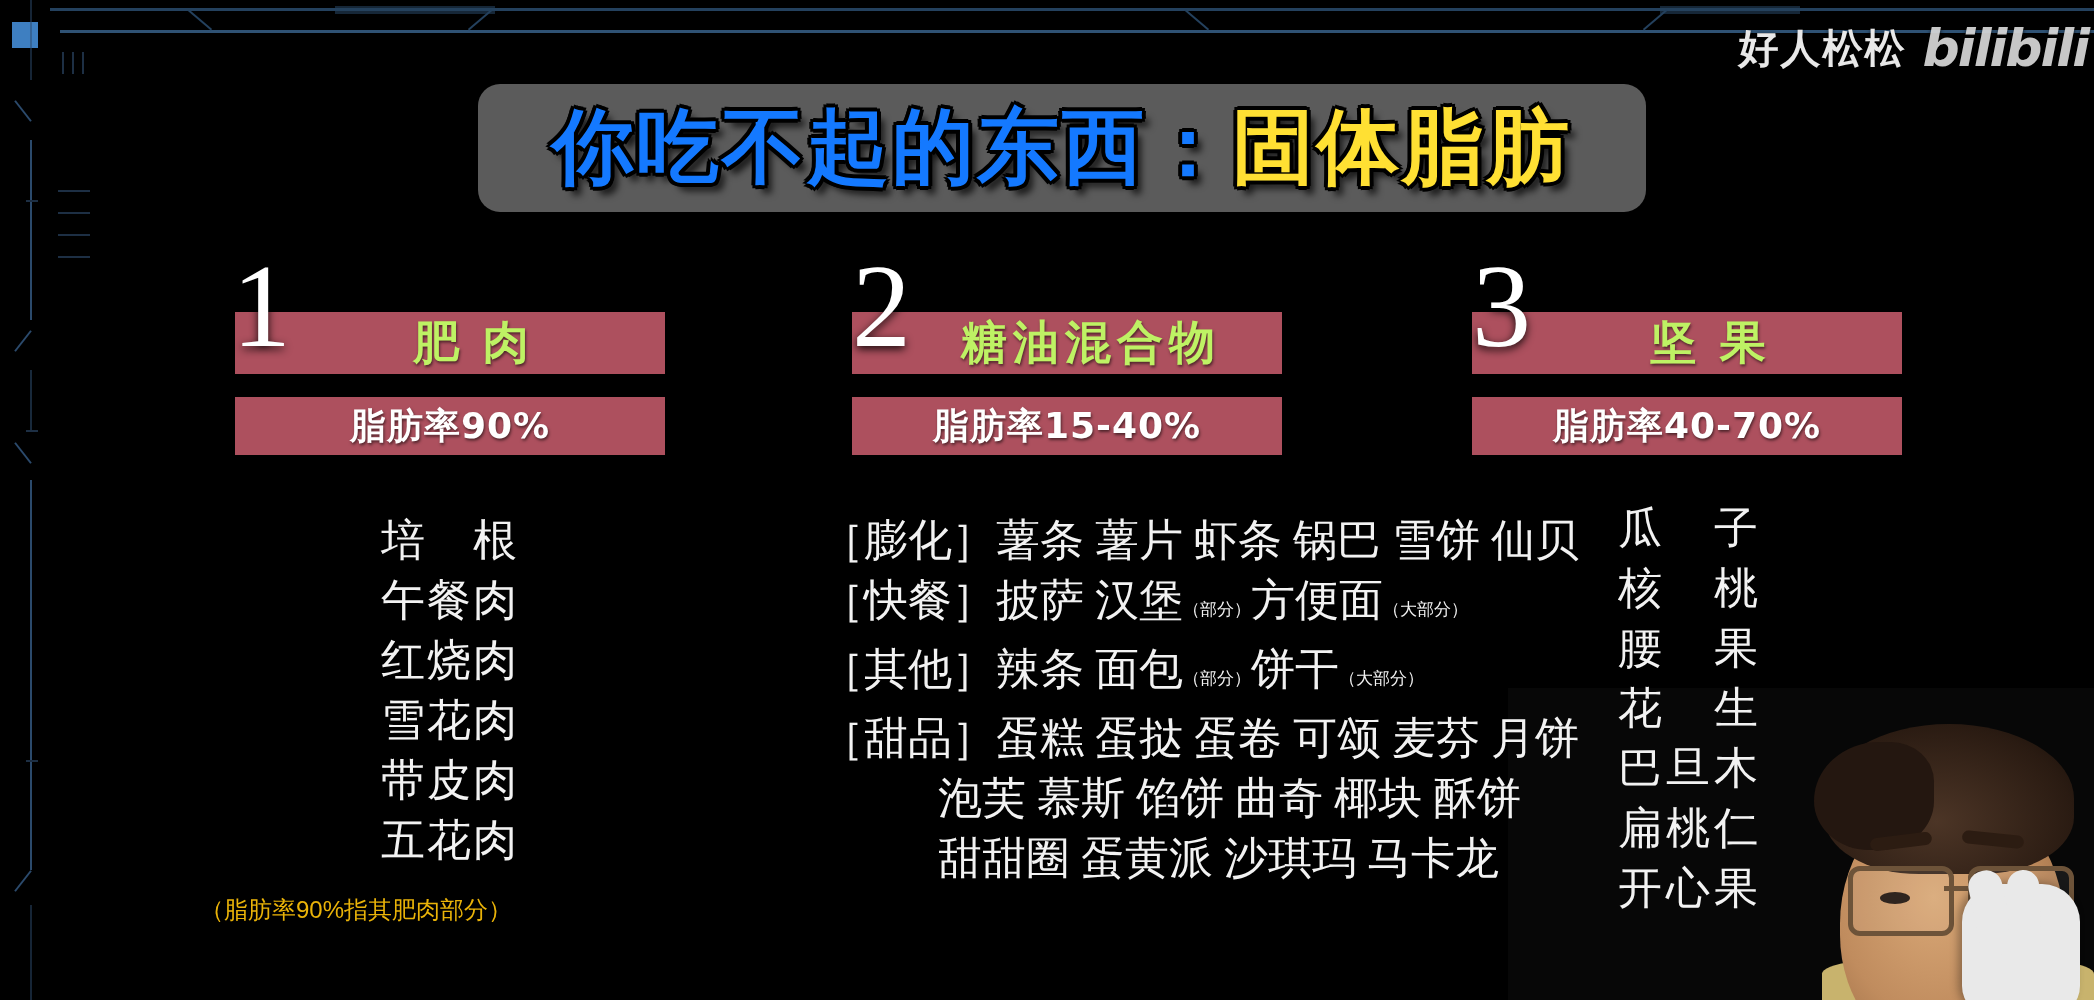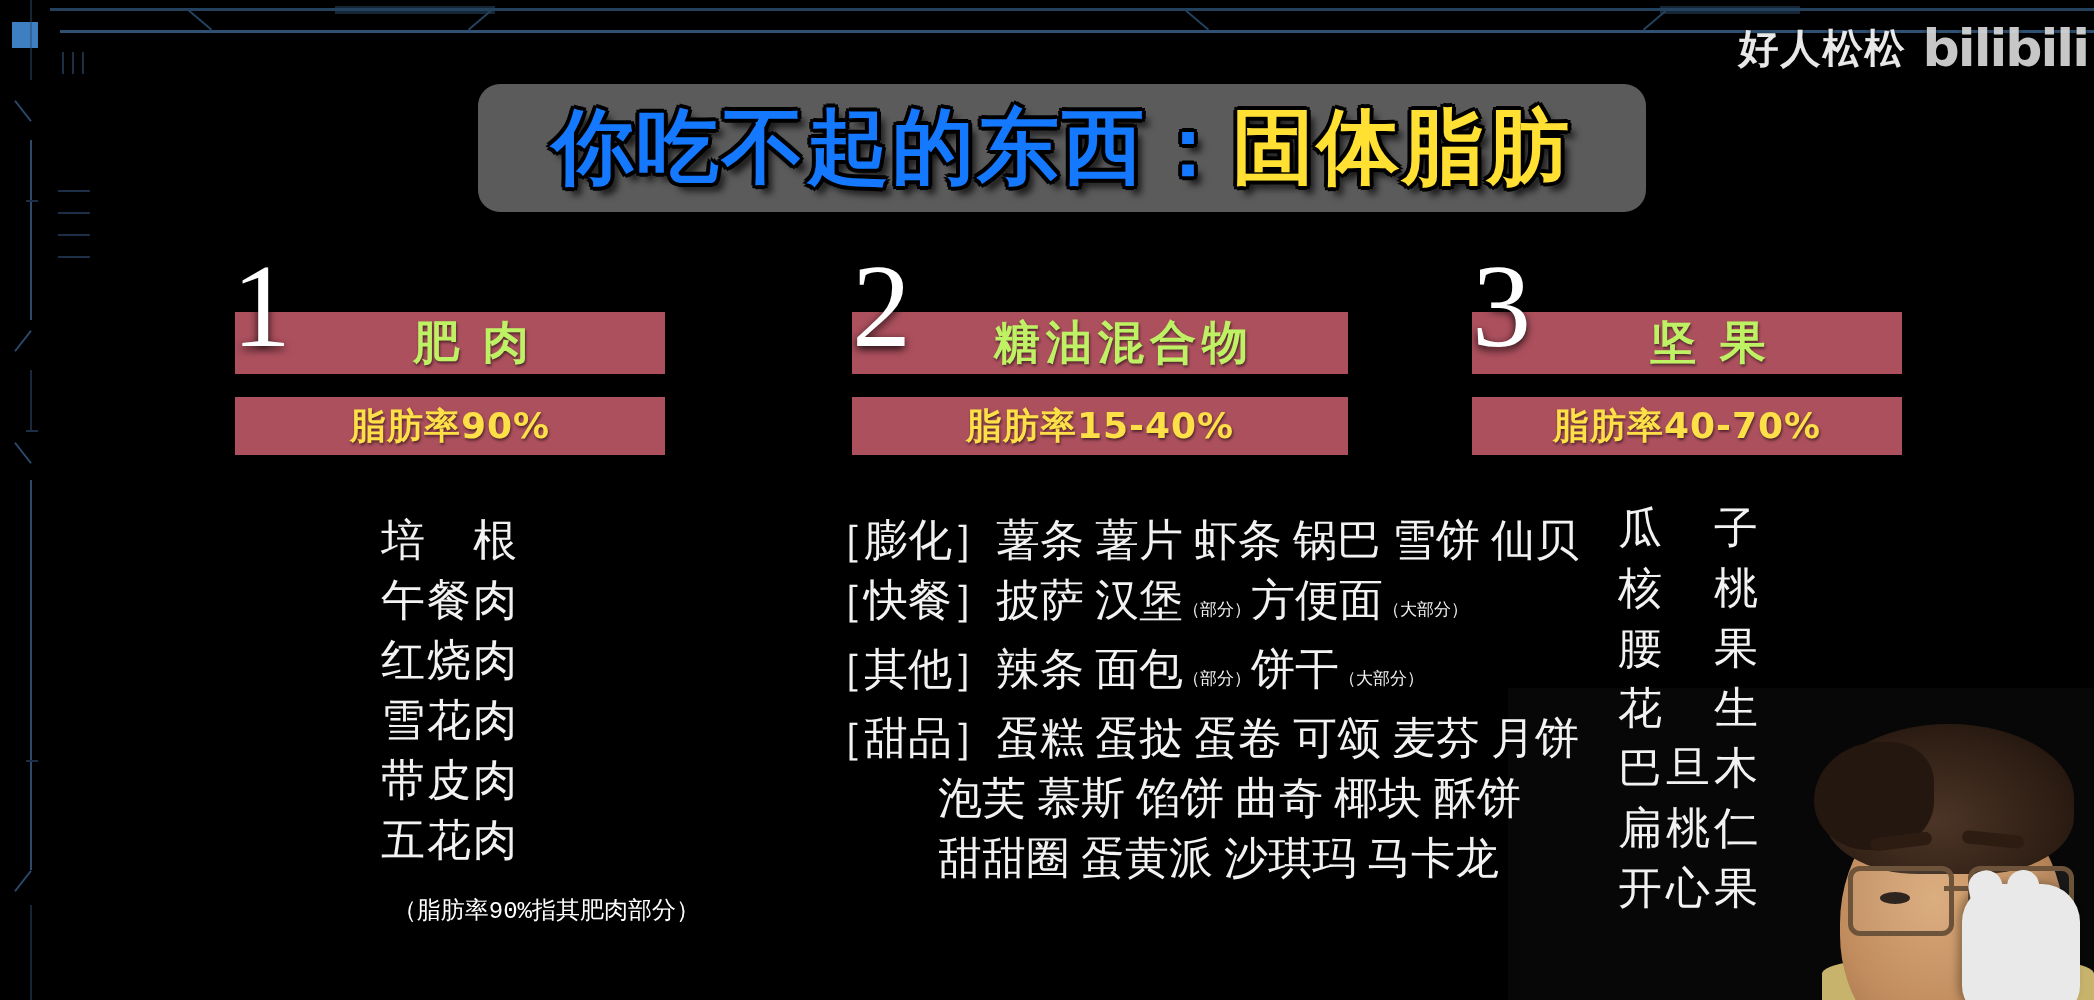--- a/index.html
+++ b/index.html
@@ -37,21 +37,21 @@
     text-shadow:
       -4px 0 0 #000, 4px 0 0 #000, 0 -4px 0 #000, 0 4px 0 #000,
       -3px -3px 0 #000, 3px -3px 0 #000, -3px 3px 0 #000, 3px 3px 0 #000,
       7px 8px 7px rgba(0,0,0,.75);}
 
   
   #watermark{position:absolute;right:6px;top:18px;display:flex;align-items:center;gap:16px;
     font-family:"DejaVu Sans","Liberation Sans",sans-serif;}
   #wm-name{font-size:40px;font-weight:bold;color:#e8e8e8;letter-spacing:2px;
     text-shadow:0 2px 4px rgba(0,0,0,.9);}
-  #wm-logo{font-size:52px;font-weight:bold;color:#d8d8d8;letter-spacing:-2px;
+  #wm-logo{font-size:52px;font-weight:bold;color:#d8d8d8;font-style:italic;letter-spacing:-2px;
     text-shadow:0 2px 4px rgba(0,0,0,.9);opacity:.92;}
 
   
   .col{position:absolute;top:258px;}
   #col-1{left:200px;width:500px;}
   #col-2{left:820px;width:620px;}
   #col-3{left:1440px;width:500px;}
 
   .col-num{
     position:absolute;top:-10px;left:32px;
@@ -67,41 +67,41 @@
   .bar-title .bar-label{
     width:100%;text-align:center;padding-left:48px;box-sizing:border-box;
     font-family:"Liberation Serif","DejaVu Serif",serif;
     font-size:46px;color:#bef264;letter-spacing:6px;font-weight:bold;
     text-shadow:1px 2px 3px rgba(0,0,0,.55);
   }
   .bar-sub{margin-top:23px;height:58px;}
   .bar-sub .bar-label{
     width:100%;text-align:center;
     font-family:"DejaVu Sans","Liberation Sans",sans-serif;
-    font-size:36px;color:#fde047;font-weight:bold;letter-spacing:1px;
+    font-size:36px;color:#ffffff;font-weight:bold;letter-spacing:1px;
     text-shadow:1px 2px 3px rgba(0,0,0,.55);
   }
   #col-1 .bar{width:430px;margin-left:35px;}
-  #col-2 .bar{width:496px;margin-left:32px;}
+  #col-2 .bar{width:430px;margin-left:32px;}
   #col-3 .bar{width:430px;margin-left:32px;}
 
   
   .list{position:absolute;top:256px;left:0;width:100%;}
   .list-row{
     font-family:"Liberation Serif","DejaVu Serif",serif;
     color:#f2f2f2;font-size:44px;line-height:54px;white-space:nowrap;
     text-shadow:0 1px 3px rgba(0,0,0,.8);
     margin-bottom:6px;
   }
   .centered{text-align:center;letter-spacing:2px;}
   .wide{letter-spacing:0;}
   .small{font-size:17px;letter-spacing:0;}
   .note{
-    font-family:Liberation Mono, monospace;
-    color:#ffffff;font-size:24px;text-align:right;margin-top:26px;white-space:nowrap;
+    font-family:Liberation Sans, sans-serif;
+    color:#eab308;font-size:24px;text-align:left;margin-top:26px;white-space:nowrap;
   }
   #col-3 .list{top:244px;}
   #col-3 .list-row{text-align:center;letter-spacing:4px;}
 
   
   #panel-dim{position:absolute;left:1508px;top:688px;width:586px;height:312px;
     background:rgba(255,255,255,.028);}
   #cam{position:absolute;right:0;bottom:0;width:300px;height:320px;overflow:hidden;}
   .head{position:absolute;left:46px;bottom:-58px;width:224px;height:268px;border-radius:50% 50% 46% 46%;
     background:radial-gradient(ellipse at 42% 40%, #d9a877 0%, #c08c5e 52%, #8c5f39 100%);}

